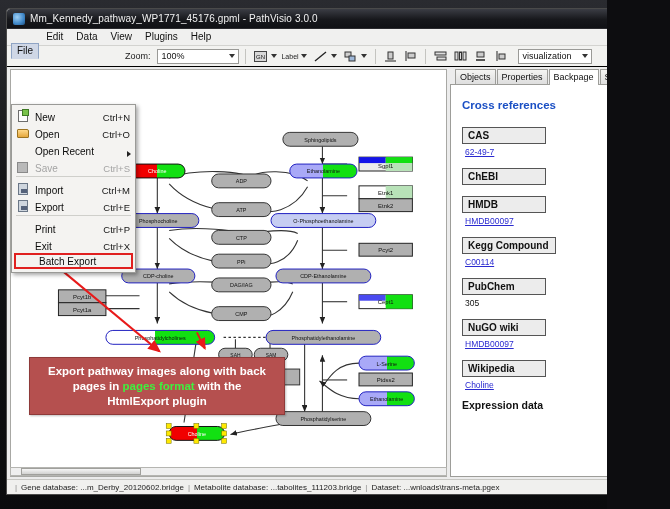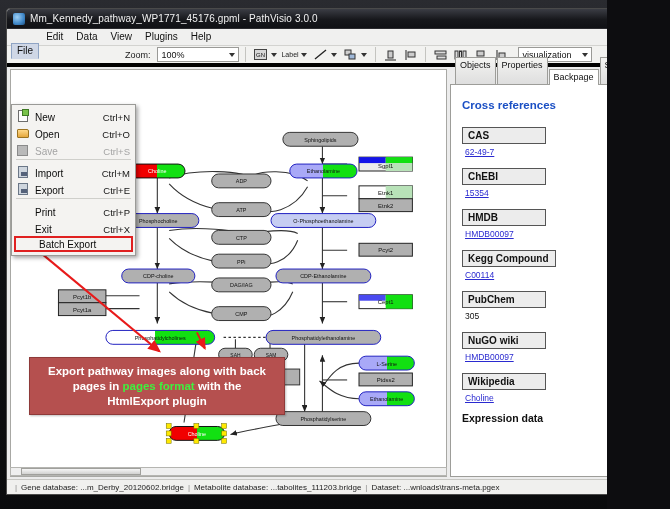--- a/index.html
+++ b/index.html
@@ -65,21 +65,21 @@
     background: #cfd7e6;
     border: 1px solid #8fa4c4;
     border-bottom-color: #cfd7e6;
     padding: 0 5px;
     margin-top: 28px;
   }
   
   #toolbar {
     height: 21px;
     background: #f2f2f0;
-    border-bottom: 4px solid #000000;
+    border-bottom: 1px solid #000000;
     display: flex; align-items: center;
     padding-left: 118px; gap: 3px;
     position: relative;
   }
   .tb-label { font-size: 9px; color: #1a1a1a; margin-right: 3px; }
   .combo {
     height: 15px; background: #fff;
     border: 1px solid #9a9a97;
     display: flex; align-items: center;
     font-size: 9px; color: #111;
@@ -194,21 +194,21 @@
     display: flex; align-items: flex-end;
     height: 16px;
     border-bottom: 1px solid #9d9d99;
     padding-left: 5px;
   }
   .side-tab {
     font-size: 9px; color: #111;
     border: 1px solid #9d9d99;
     border-bottom: none;
     background: linear-gradient(180deg,#f4f4f2,#dedede);
-    padding: 1px 4px 13px 4px;
+    padding: 1px 4px 1px 4px;
     margin-right: 1px;
     line-height: 12px;
     border-radius: 1px 1px 0 0;
   }
   .side-tab.active {
     background: #fff;
     height: 16px;
     position: relative; top: 1px;
     font-weight: normal;
   }
@@ -609,21 +609,20 @@
         </div>
         <div id="side-content">
           <div id="cross-ref-title">Cross references</div>
 
           <div class="xref-block">
             <div class="xref-head">CAS</div>
             <div class="xref-val">62-49-7</div>
           </div>
           <div class="xref-block">
             <div class="xref-head">ChEBI</div>
-            <div class="xref-val">15354</div>
           </div>
           <div class="xref-block">
             <div class="xref-head">HMDB</div>
             <div class="xref-val">HMDB00097</div>
           </div>
           <div class="xref-block">
             <div class="xref-head">Kegg Compound</div>
             <div class="xref-val">C00114</div>
           </div>
           <div class="xref-block">
@@ -655,20 +654,25 @@
           <span class="fm-label">New</span>
           <span class="fm-key">Ctrl+N</span>
         </div>
         <div class="fm-row">
           <span class="fm-ico">
               <span class="ico-open"></span>
             </span>
           <span class="fm-label">Open</span>
           <span class="fm-key">Ctrl+O</span>
         </div>
+        <div class="fm-row">
+          <span class="fm-ico"></span>
+          <span class="fm-label">Open Recent</span>
+          <span class="fm-submenu-arrow"></span>
+        </div>
         <div class="fm-row disabled">
           <span class="fm-ico">
               <span class="ico-save"></span>
             </span>
           <span class="fm-label">Save</span>
           <span class="fm-key">Ctrl+S</span>
         </div>
         <div class="fm-sep"></div>
         <div class="fm-row">
           <span class="fm-ico">

